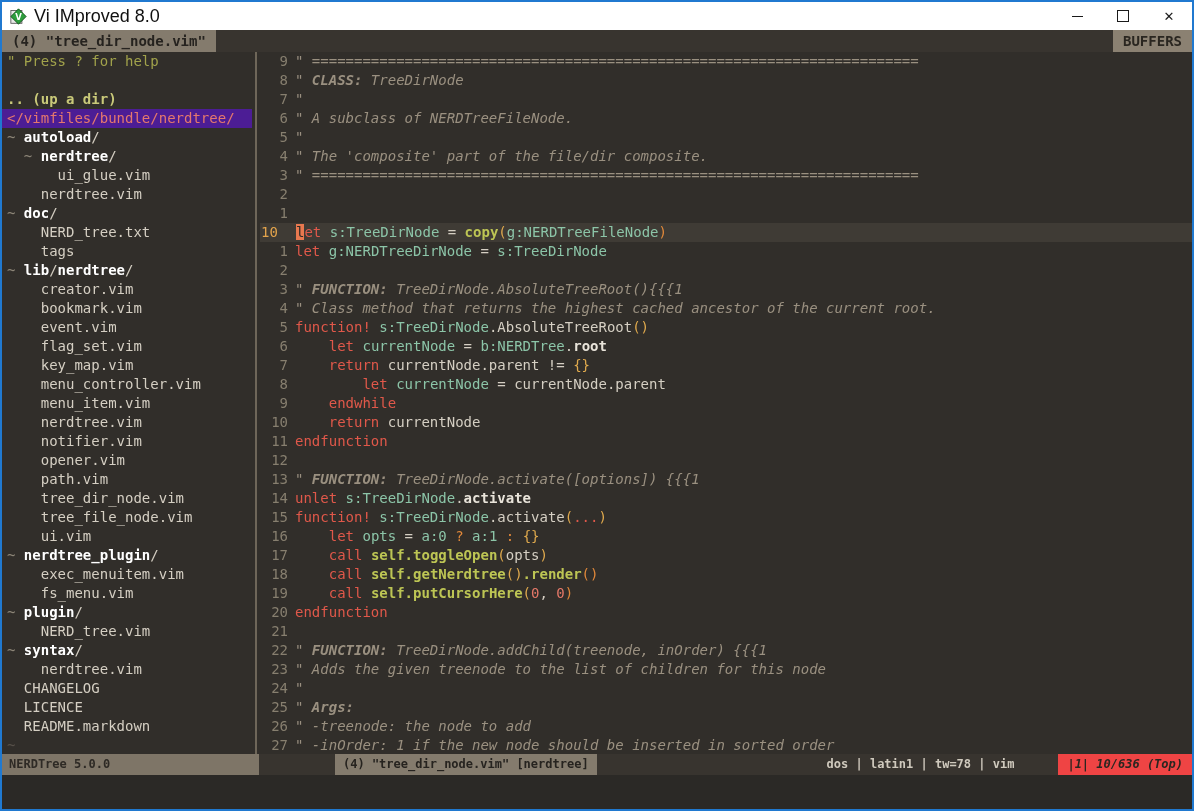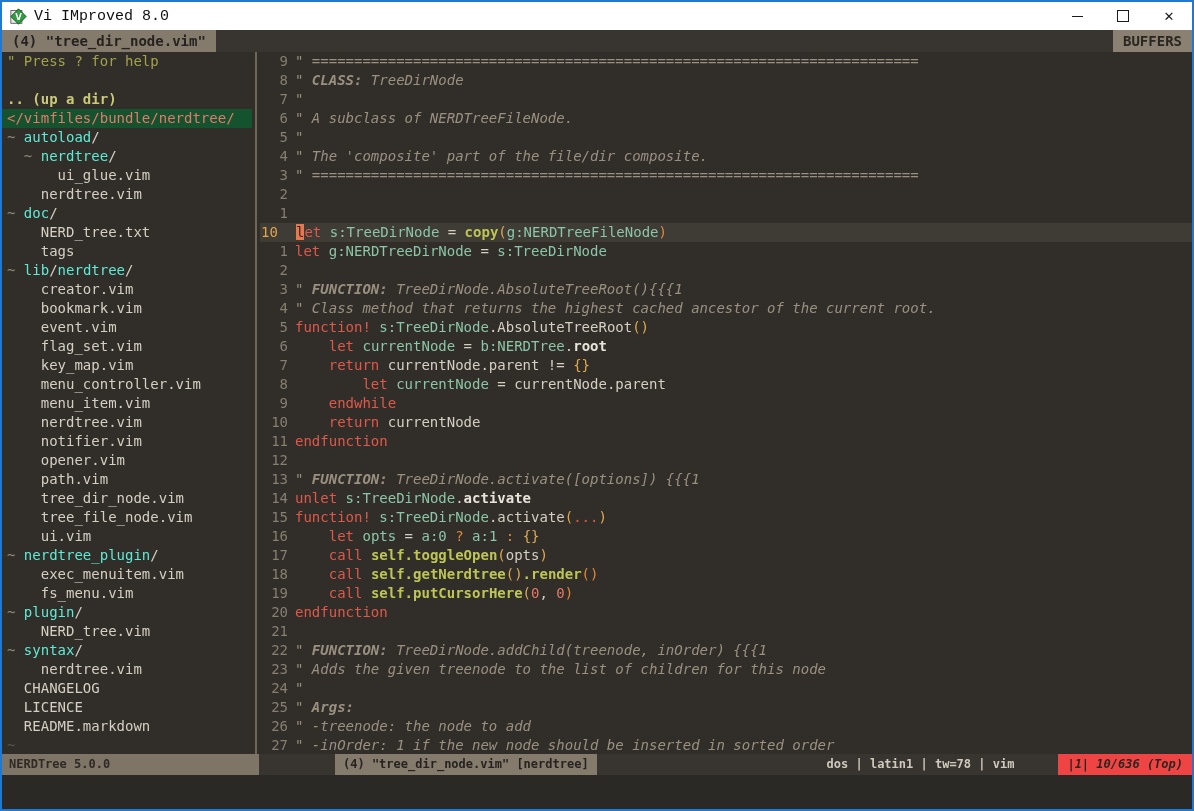--- a/index.html
+++ b/index.html
@@ -2,37 +2,37 @@
 <html><head>
 <meta charset="utf-8">
 <style>
   html,body{margin:0;padding:0;}
   body{width:1194px;height:811px;background:#262422;font-family:"DejaVu Sans Mono","Liberation Mono",monospace;}
   .window{box-sizing:border-box;width:1194px;height:811px;border:2px solid #2079d0;display:flex;flex-direction:column;background:#312e2a;overflow:hidden;}
 
   
   .titlebar{height:28px;flex:none;background:#ffffff;display:flex;align-items:center;padding-left:8px;}
   .vim-icon{width:17px;height:17px;flex:none;}
-  .title{font-family:Liberation Mono, monospace;font-size:15px;color:#101010;margin-left:7px;}
+  .title{font-family:Liberation Sans, sans-serif;font-size:18px;color:#101010;margin-left:7px;}
   .controls{margin-left:auto;display:flex;height:100%;}
   .ctl{width:46px;height:100%;display:flex;align-items:center;justify-content:center;color:#1a1a1a;}
   .glyph-min{width:11px;height:1px;background:#1a1a1a;}
   .glyph-max{width:10px;height:10px;border:1px solid #1a1a1a;}
   .glyph-close{font-size:13px;line-height:1;font-family:"DejaVu Sans",sans-serif;}
 
   
   .tabline{height:22px;flex:none;background:#38342f;display:flex;align-items:stretch;font-size:14px;font-weight:bold;}
   .tab{background:#847b6d;color:#26231f;padding:0 10px;display:flex;align-items:center;white-space:pre;}
   .buffers{margin-left:auto;background:#8b8172;color:#2a2620;padding:0 10px;display:flex;align-items:center;}
 
   
   .main{flex:1;display:flex;overflow:hidden;}
   .sidebar{width:250px;flex:none;overflow:hidden;}
   .trow{height:19px;line-height:19px;white-space:pre;font-size:14px;padding-left:5px;}
-  .trow.rootline{background:#14532d;}
+  .trow.rootline{background:#4c1d95;}
   .sep{width:8px;flex:none;position:relative;}
   .sep::after{content:"";position:absolute;left:3px;top:0;bottom:0;width:2px;background:#6e6659;}
   .code{flex:1;overflow:hidden;}
   .crow{height:19px;line-height:19px;white-space:pre;font-size:14px;display:flex;}
   .lnum{width:28px;flex:none;text-align:right;padding-right:7px;color:#877f6f;}
   .crow.cur{background:#3f3b35;}
   .crow.cur .lnum{color:#e3a44c;text-align:left;padding-left:1px;}
 
   
   .s-c{color:#9a9080;font-style:italic;}
@@ -41,21 +41,21 @@
   .s-i{color:#8cc5a8;}
   .s-f{color:#bdc554;font-weight:bold;}
   .s-p{color:#dfa94d;}
   .s-po{color:#e0883a;}
   .s-q{color:#e0883a;}
   .s-n{color:#e57868;}
   .s-o{color:#d5cfc3;}
   .s-w{color:#e9e4da;font-weight:bold;}
   .s-cur{background:#e8784f;color:#2d2a26;}
   .s-h{color:#a1a24b;}
-  .s-d{color:#5eead4;font-weight:normal;}
+  .s-d{color:#ffffff;font-weight:bold;}
   .s-g{color:#8c8577;}
   .s-r{color:#e5786d;}
   .s-u{color:#c9c979;font-weight:bold;}
   .s-g2{color:#565049;}
 
   
   .statusline{height:21px;flex:none;display:flex;background:#38342f;font-size:12px;font-weight:bold;line-height:21px;gap:34px;}
   .sl-left{width:250px;flex:none;background:#7e7567;color:#2e2a25;padding-left:7px;white-space:pre;}
   .sl-gap{width:8px;flex:none;background:#38342f;}
   .sl-center{background:#847b6d;color:#26231f;padding:0 8px;white-space:pre;}

